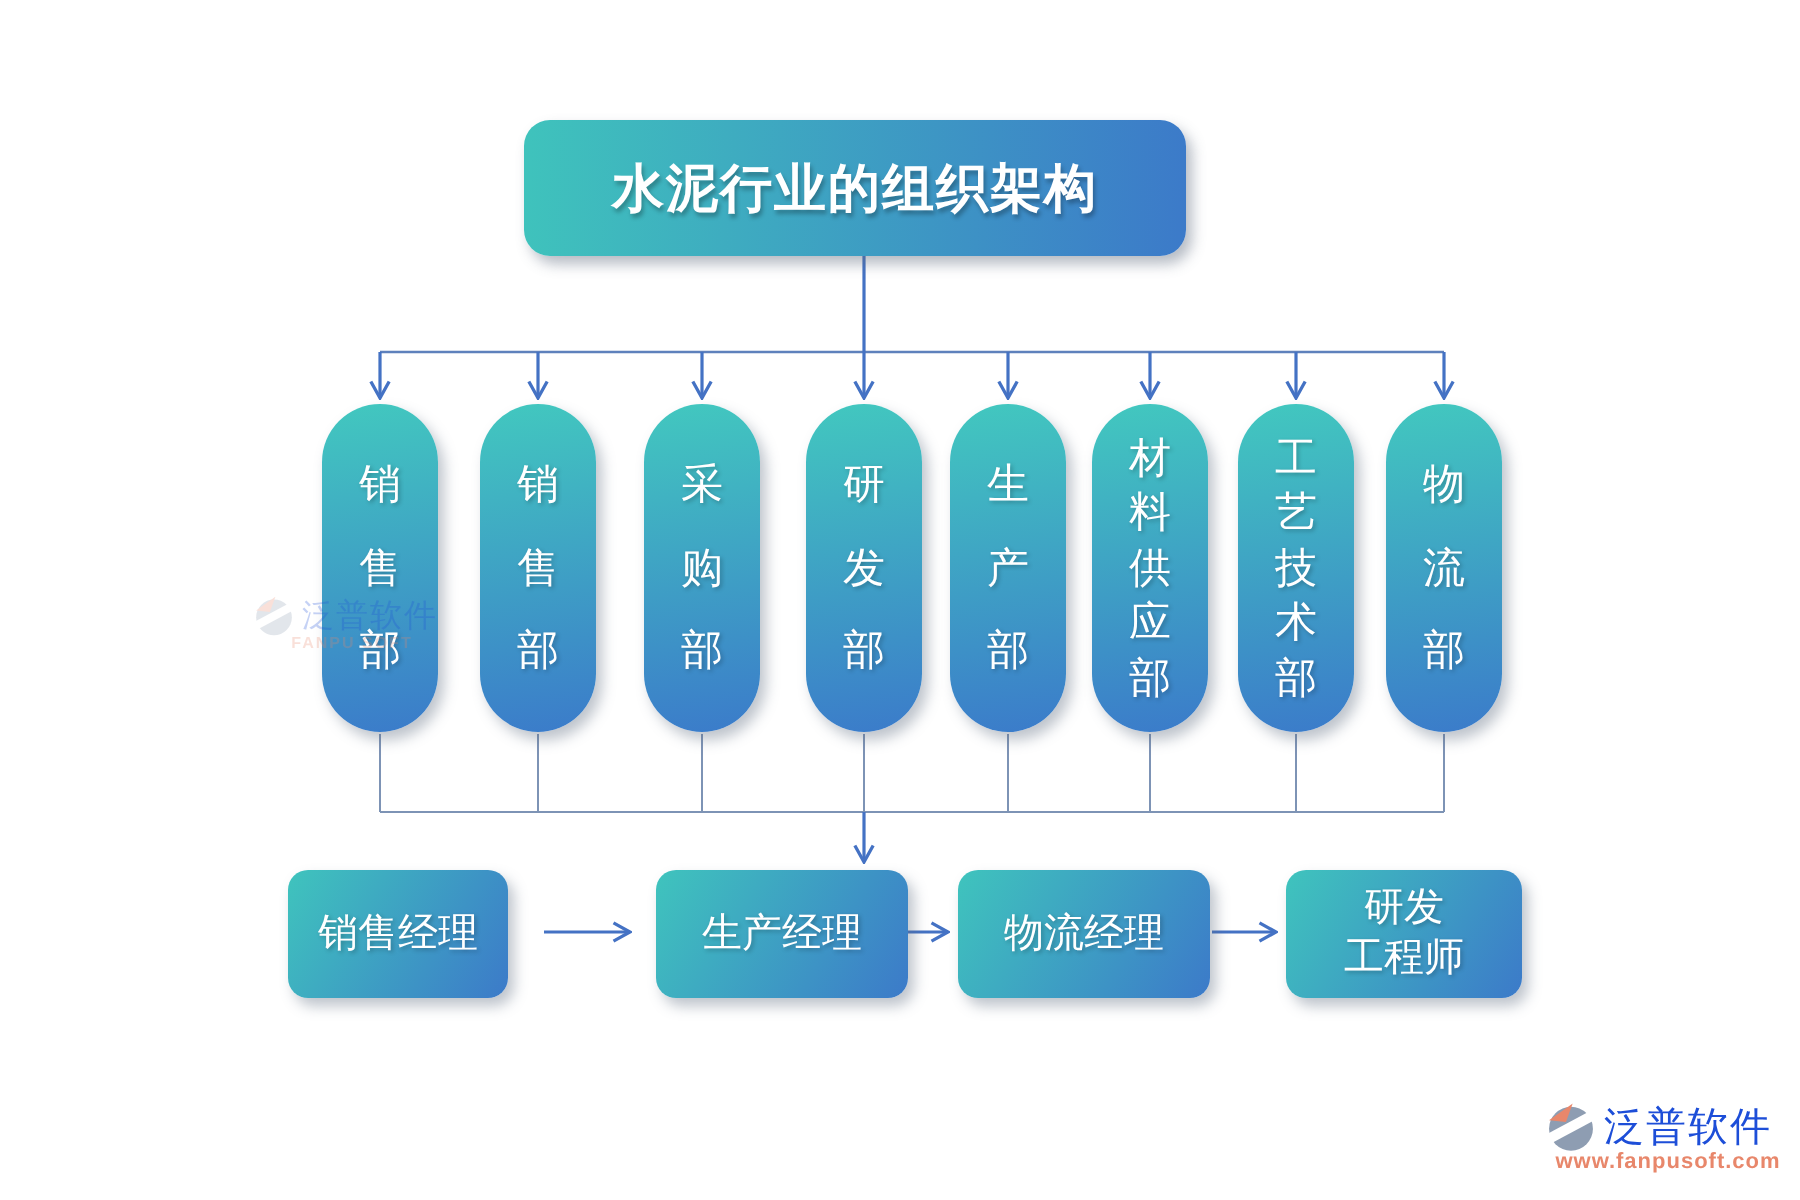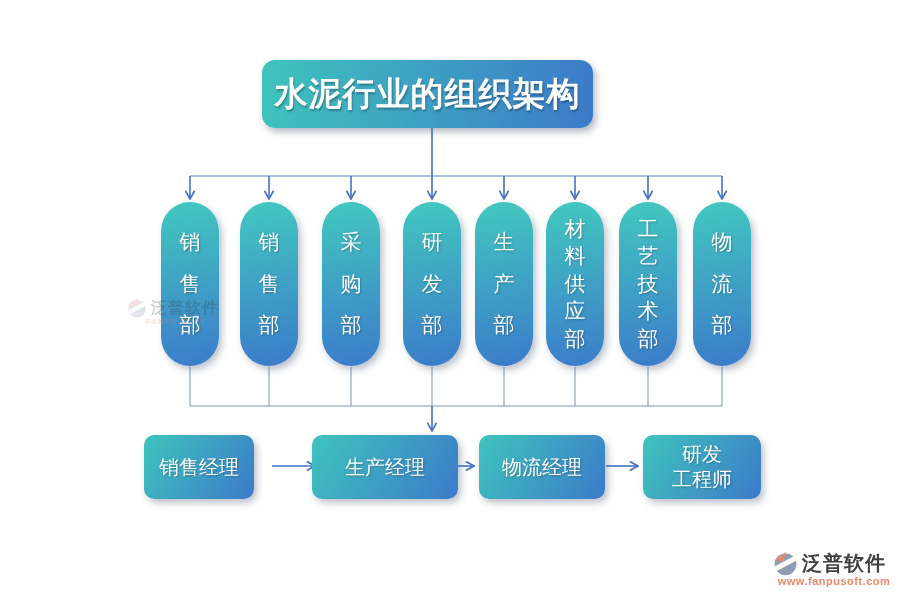--- a/index.html
+++ b/index.html
@@ -11,21 +11,21 @@
 
   
   .title-box{
     position:absolute;left:262px;top:60px;width:331px;height:68px;z-index:2;
     border-radius:13px;
     background:linear-gradient(93deg,#3FC3BC 0%,#3C7AC9 100%);
     box-shadow:3px 4px 7px rgba(90,105,125,.45);
     display:flex;align-items:center;justify-content:center;
   }
   .title-box span{
-    color:#ffffff;font-size:33px;font-weight:bold;letter-spacing:1px;
+    color:#ffffff;font-size:26px;font-weight:bold;letter-spacing:1px;
     text-shadow:1px 2px 2px rgba(0,0,0,.28);
   }
 
   
   .pill{
     position:absolute;top:202px;width:58px;height:164px;z-index:2;
     border-radius:29px;
     background:linear-gradient(172deg,#42C8BF 0%,#3B7BCA 100%);
     box-shadow:3px 4px 7px rgba(90,105,125,.4);
   }
@@ -42,32 +42,32 @@
 
   
   .role{
     position:absolute;top:435px;height:64px;z-index:2;
     border-radius:10px;
     background:linear-gradient(122deg,#3FC4BD 0%,#3C7AC9 100%);
     box-shadow:3px 4px 7px rgba(90,105,125,.4);
     display:flex;align-items:center;justify-content:center;
   }
   .r1{left:144px;width:110px}
-  .r2{left:312px;width:146px}
+  .r2{left:328px;width:126px}
   .r3{left:479px;width:126px}
   .r4{left:643px;width:118px}
   .role-label{
     color:#ffffff;font-size:20px;line-height:1.25;text-align:center;
     white-space:pre-line;text-shadow:1px 1px 2px rgba(0,0,0,.25);
   }
 
   
   .watermark{position:absolute;z-index:4;}
   .wm-row{display:flex;align-items:center;gap:3px;}
-  .wm-brand{font-size:20px;font-weight:bold;color:#404040;letter-spacing:1px;}
+  .wm-brand{font-size:20px;font-weight:normal;color:#1d4ed8;letter-spacing:1px;}
   .wm-url{font-family:"Liberation Sans",sans-serif;font-size:11px;font-weight:bold;
           color:#E8876B;text-align:center;margin-top:-2px;letter-spacing:.5px;}
   .wm-main{left:772px;top:550px;width:124px;}
   .wm-faint{left:126px;top:297px;width:100px;opacity:.25;z-index:3;}
   .wm-faint .wm-brand{font-size:16px;}
   .wm-faint .wm-url{font-size:8px;letter-spacing:1px;text-align:center;}
 </style>
 </head>
 <body>
 

